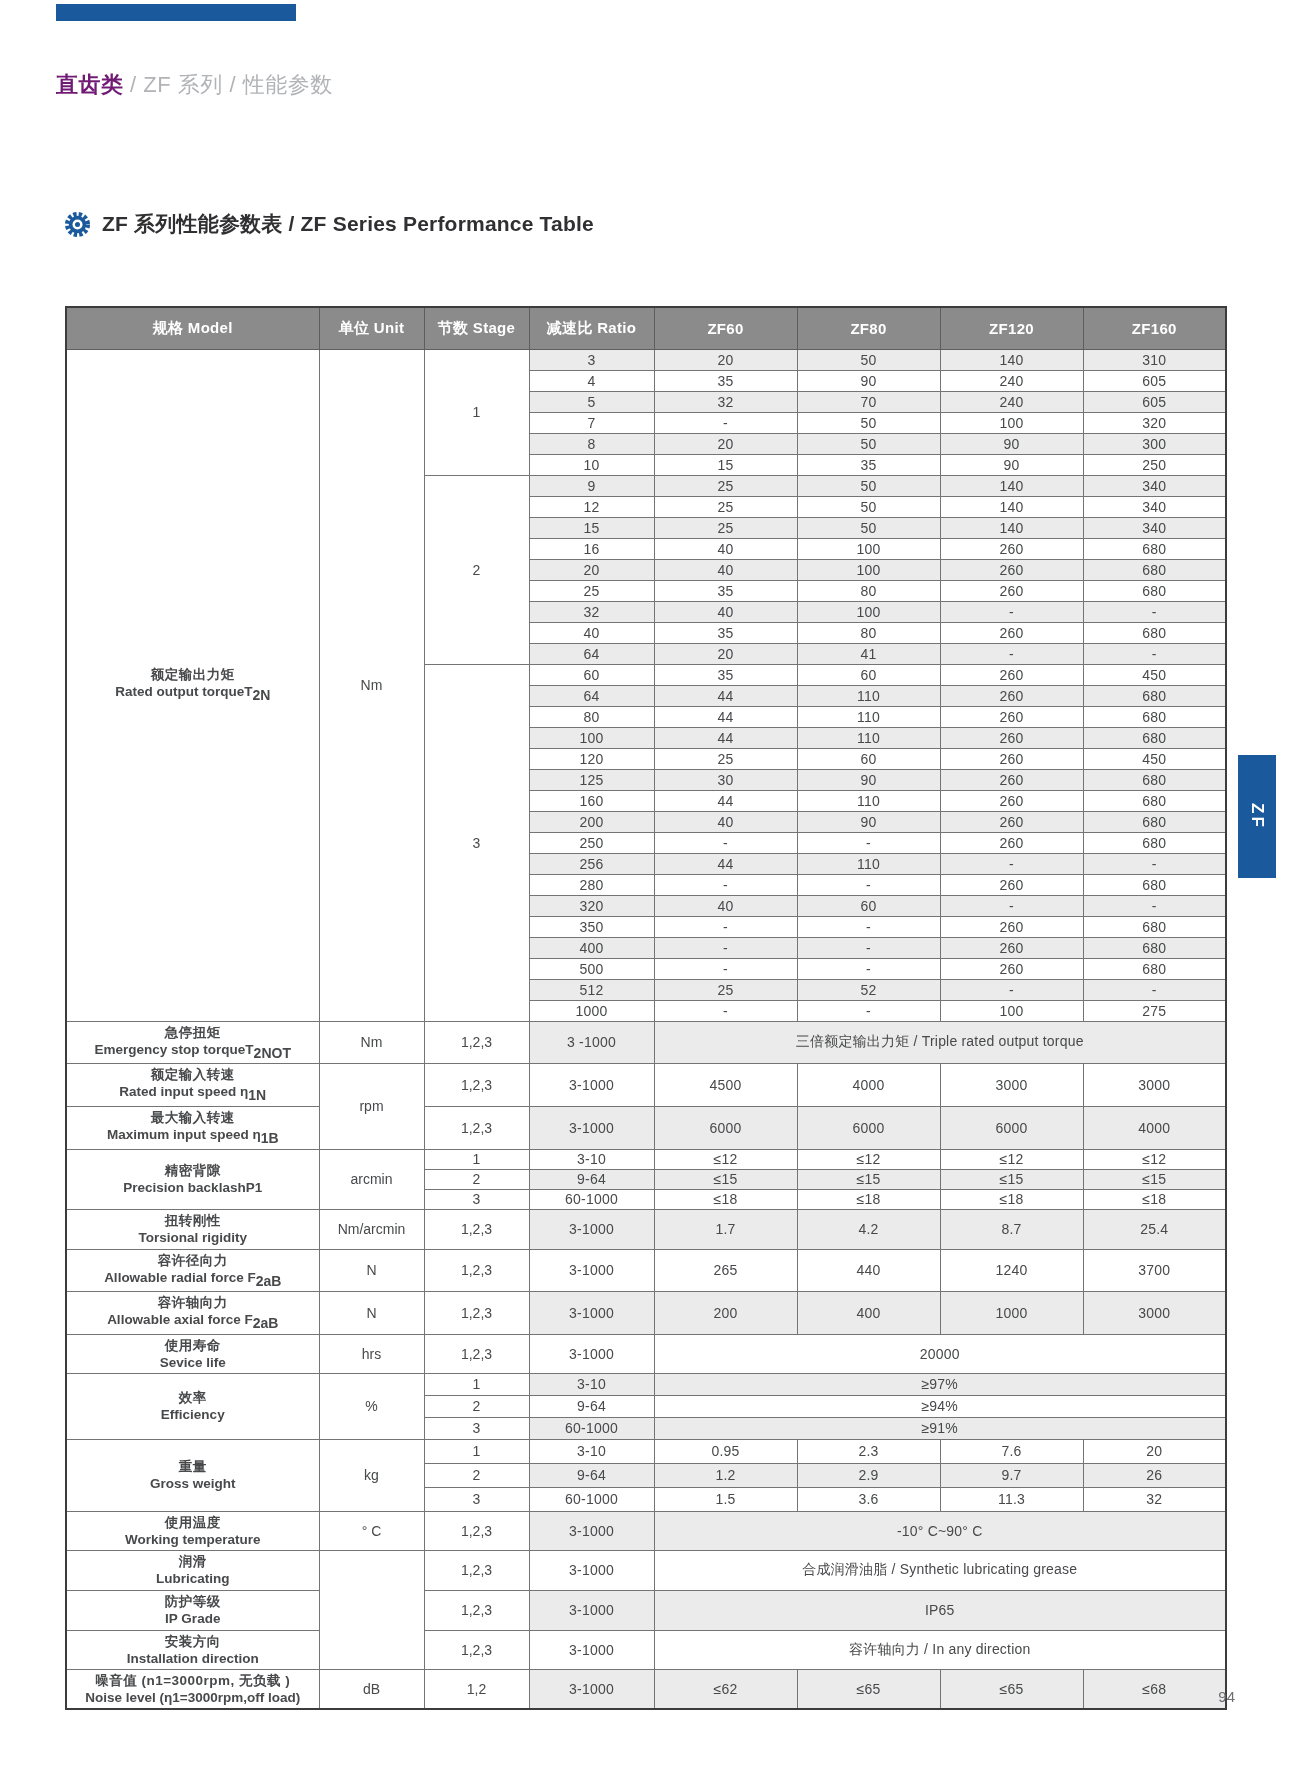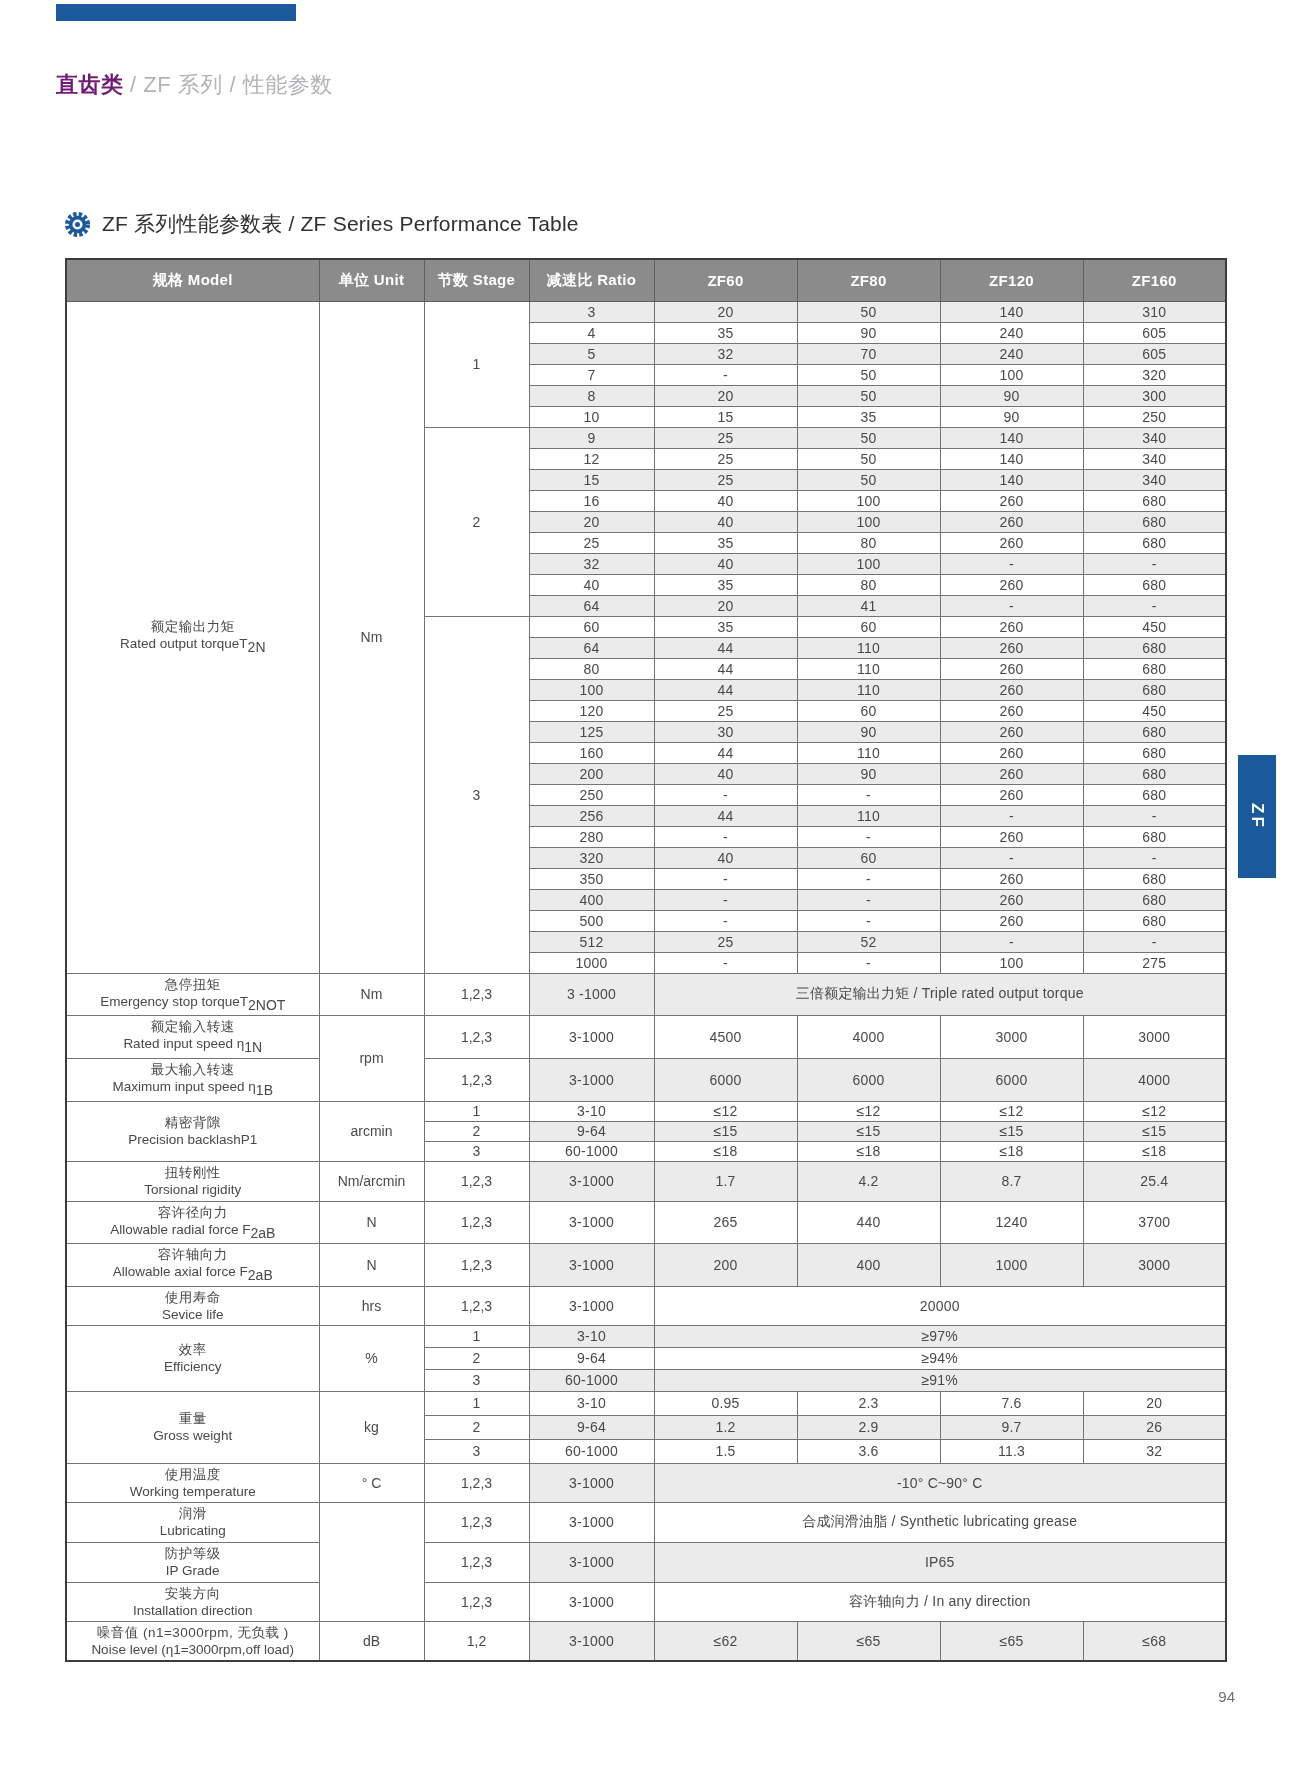--- a/index.html
+++ b/index.html
@@ -6,33 +6,33 @@
   * { margin:0; padding:0; box-sizing:border-box; }
   body {
     width:1300px; height:1765px; position:relative; background:#ffffff;
     font-family:"Liberation Sans","DejaVu Sans",sans-serif; color:var(--ink); overflow:hidden;
   }
   .accent-bar { position:absolute; left:56px; top:4px; width:240px; height:17px; background:var(--accent); }
   .breadcrumb { position:absolute; left:56px; top:70px; font-size:22px; letter-spacing:.5px; color:#b1b3b6; }
   .breadcrumb .bc-bold { color:#701a75; font-weight:bold; }
   .title-row { position:absolute; left:64px; top:210px; display:flex; align-items:center; gap:11px; }
   .title-row .gear { width:27px; height:27px; color:var(--accent); flex:0 0 auto; }
-  .page-title { font-size:21px; font-weight:normal; color:#303032; letter-spacing:.2px; }
+  .page-title { font-size:21px; font-weight:bold; color:#303032; letter-spacing:.2px; }
 
   .tbl-wrap { position:absolute; left:65px; top:258px; width:1160px; }
-  table.perf { border-collapse:collapse; table-layout:fixed; width:1160px; border:2px solid var(--line-dark); }
+  table.perf { border-collapse:collapse; table-layout:fixed; width:1160px; border:2px solid var(--line-dark);margin-top:48px; }
   table.perf th, table.perf td { border:1px solid var(--line); text-align:center; vertical-align:middle; overflow:hidden; }
   table.perf th {
     background:var(--hdr); color:#ffffff; font-weight:bold; font-size:15px; height:42px; letter-spacing:.3px;
     border-color:#5e5e5e;
   }
   td { font-size:14px; color:var(--ink); }
   td.shade { background:var(--shade); }
   tr.btop > td { border-top:1.5px solid var(--line-dark); }
-  td.lbl { font-size:13.5px; line-height:17px; padding:2px 15px; background:#fff; }
+  td.lbl { font-size:13.5px; line-height:17px; padding:2px 15px; background:#fff;font-weight:bold; }
   td.lbl .lz { letter-spacing:.5px; }
   td.lbl sub, td.unit sub { font-size:14px; }
   td.unit, td.stage { background:#fff; }
   td.ratio, td.val, td.merged { letter-spacing:.2px; }
 
   .zf-tab {
     position:absolute; left:1238px; top:755px; width:38px; height:123px; background:var(--accent);
     display:flex; align-items:center; justify-content:center;
   }
   .zf-tab span {

